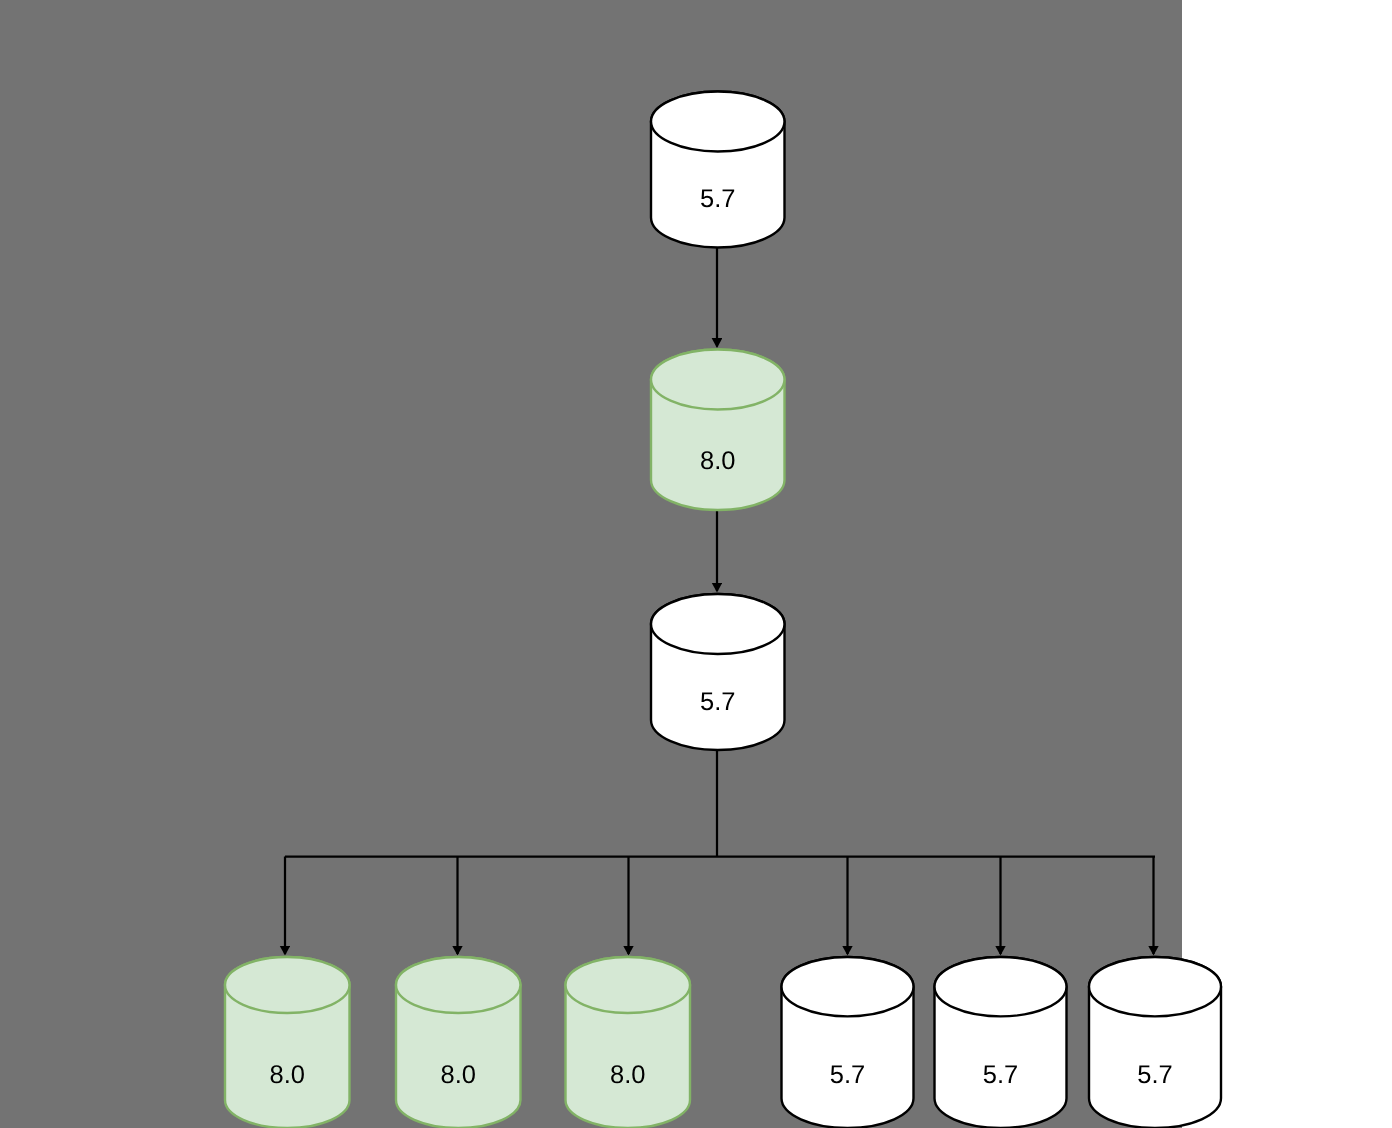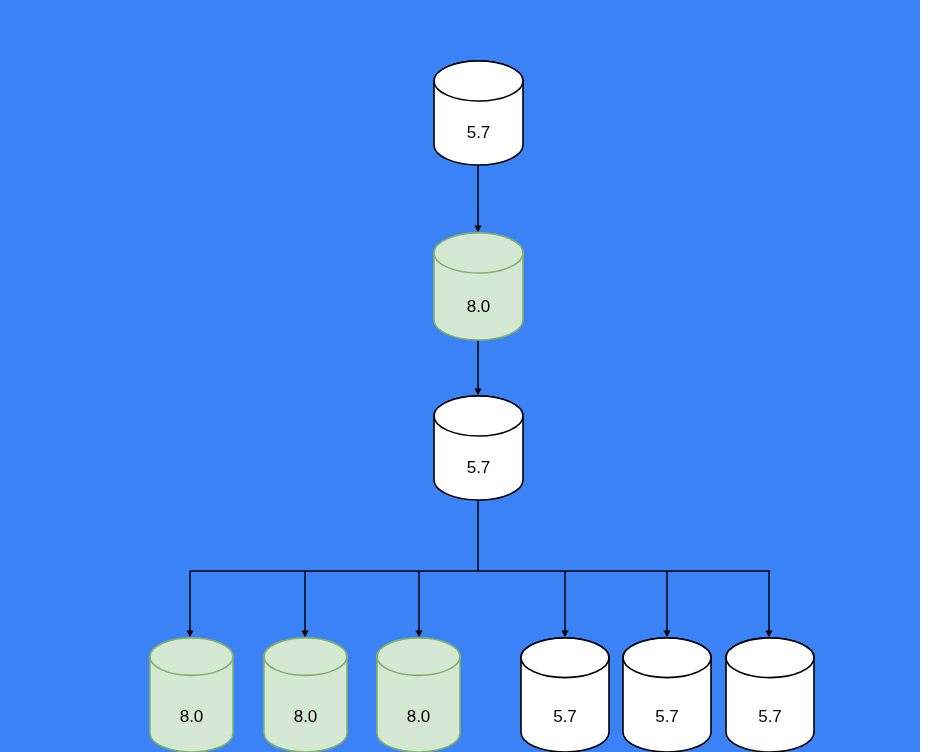--- a/index.html
+++ b/index.html
@@ -9,23 +9,23 @@
     background: #ffffff;
   }
   body {
     width: 928px;
     height: 752px;
     overflow: hidden;
     font-family: "Liberation Sans", sans-serif;
   }
   #diagram-canvas {
     position: relative;
-    width: 920px;
+    width: 788px;
     height: 752px;
-    background: #3b82f6;
+    background: #737373;
   }
   #diagram-svg {
     position: absolute;
     top: 0;
     left: 0;
     width: 928px;
     height: 752px;
     display: block;
   }
   .cyl-label {

